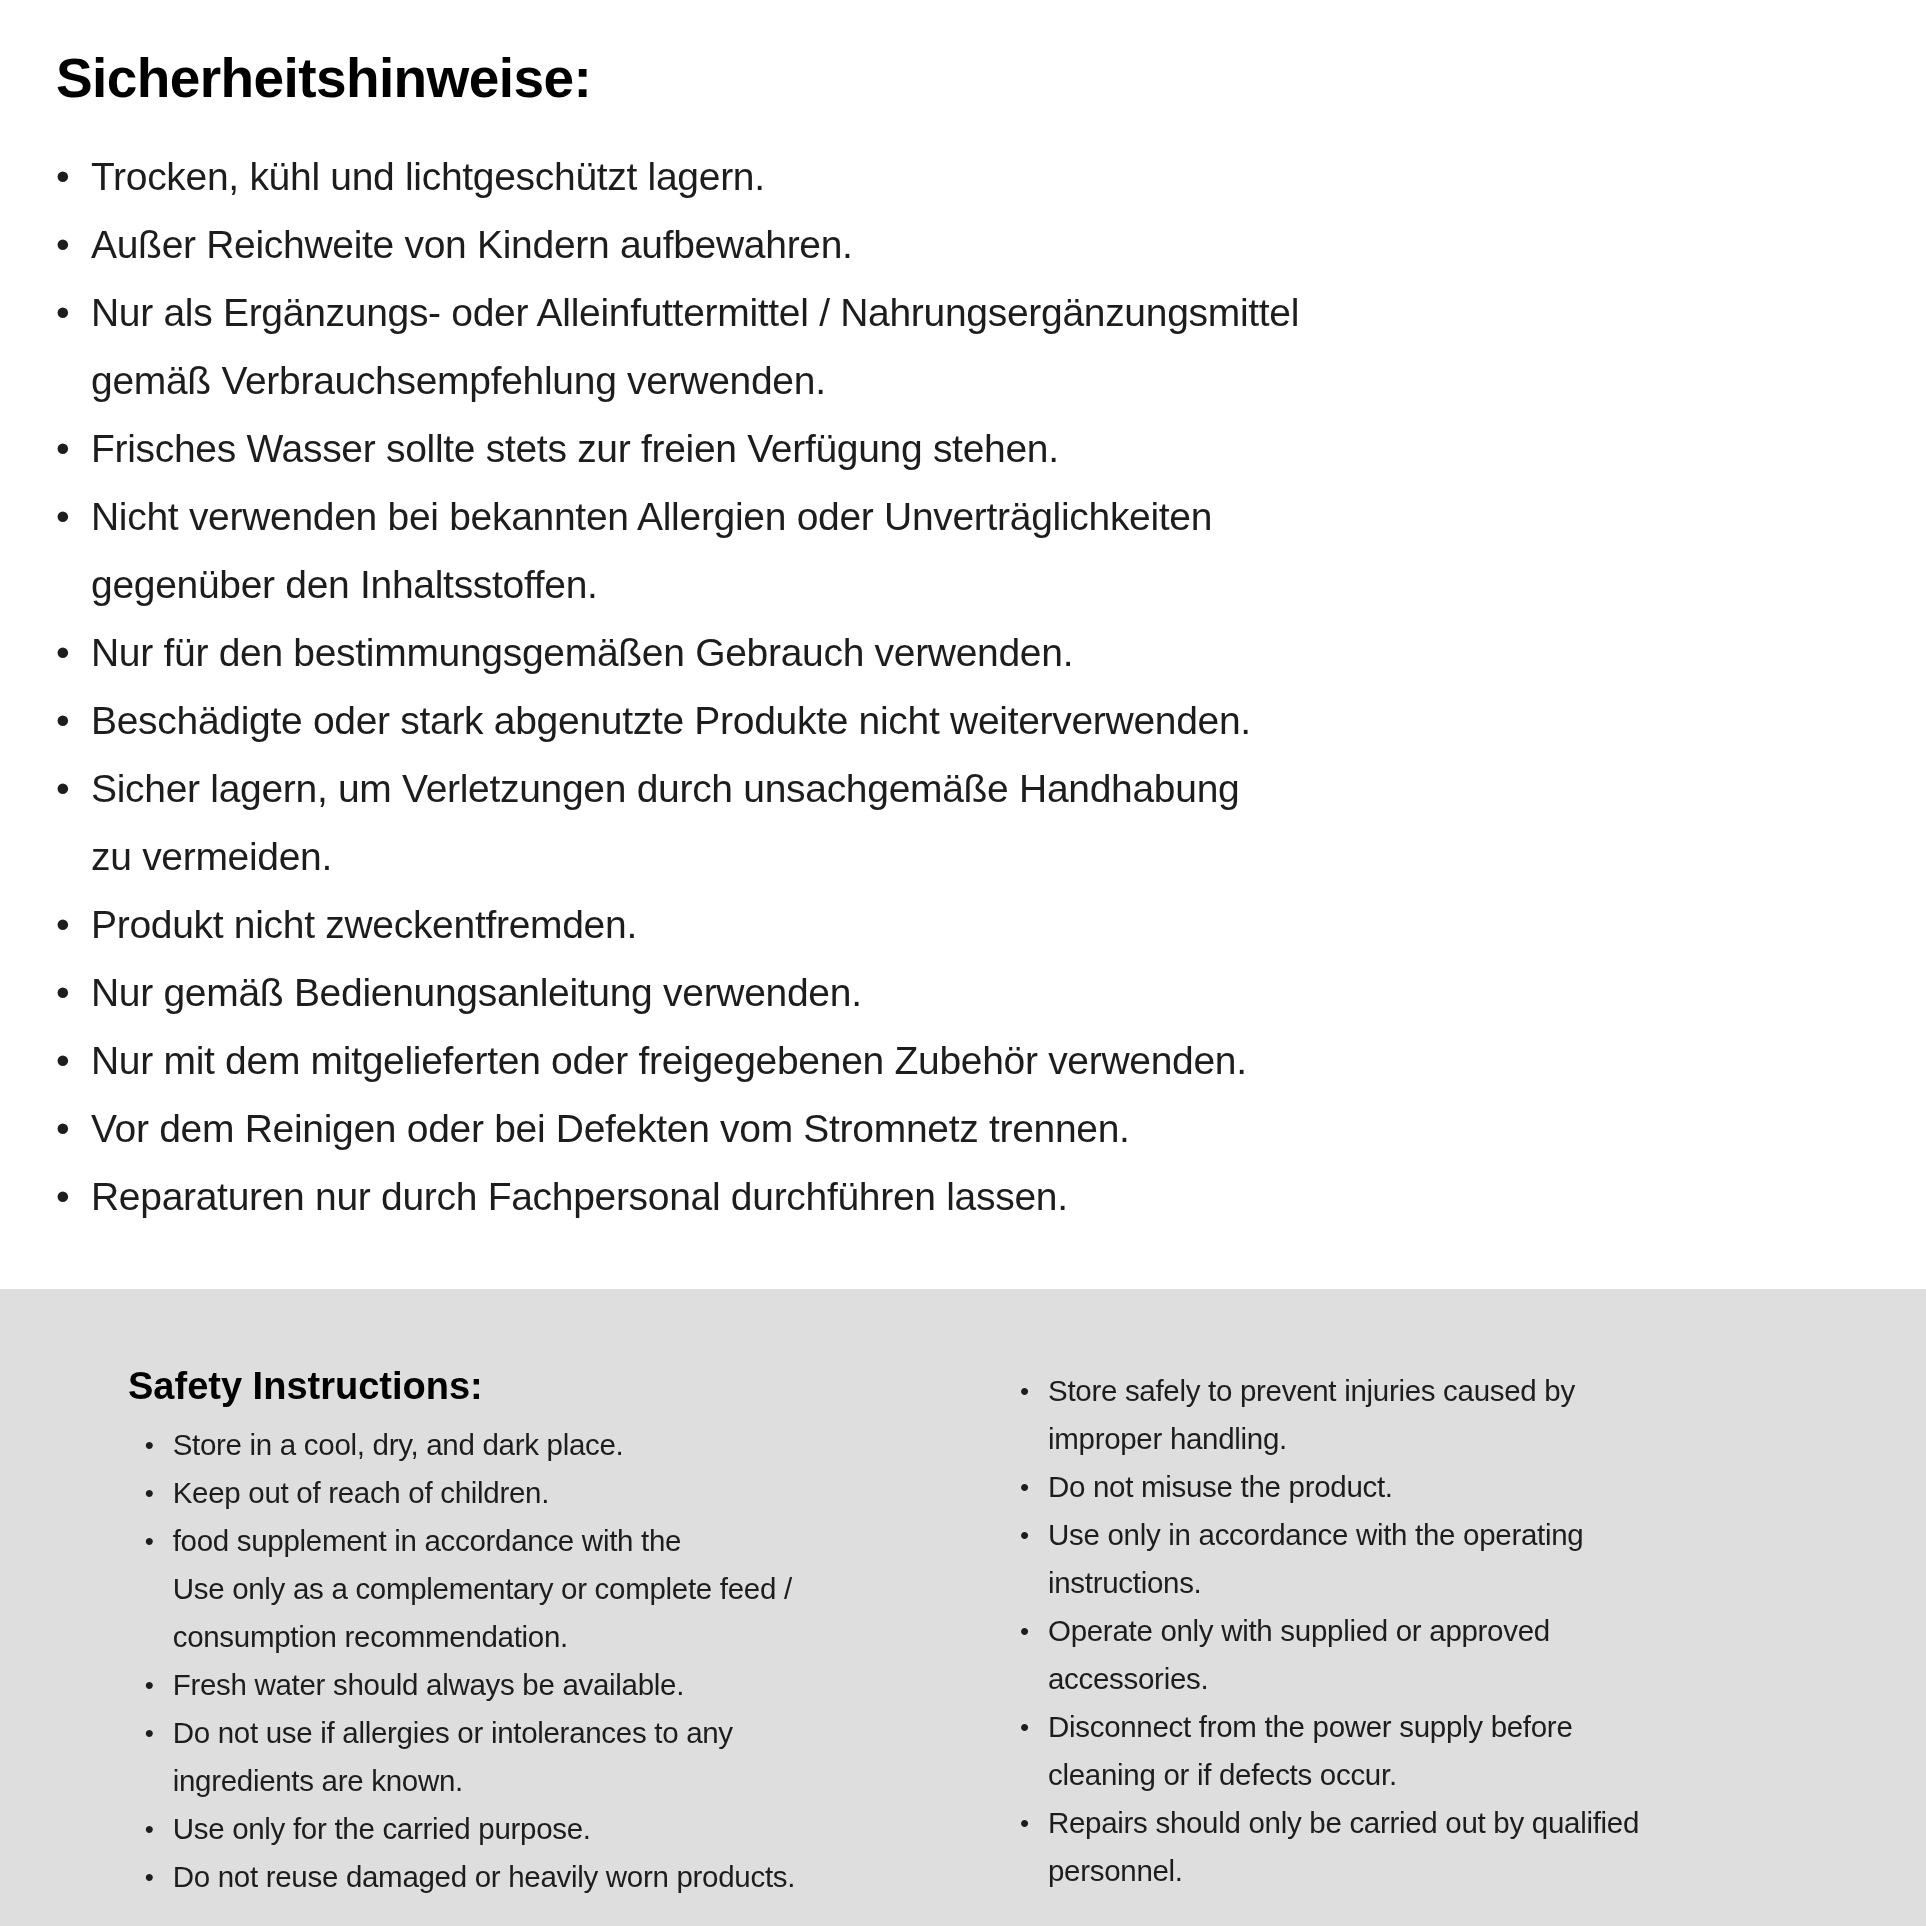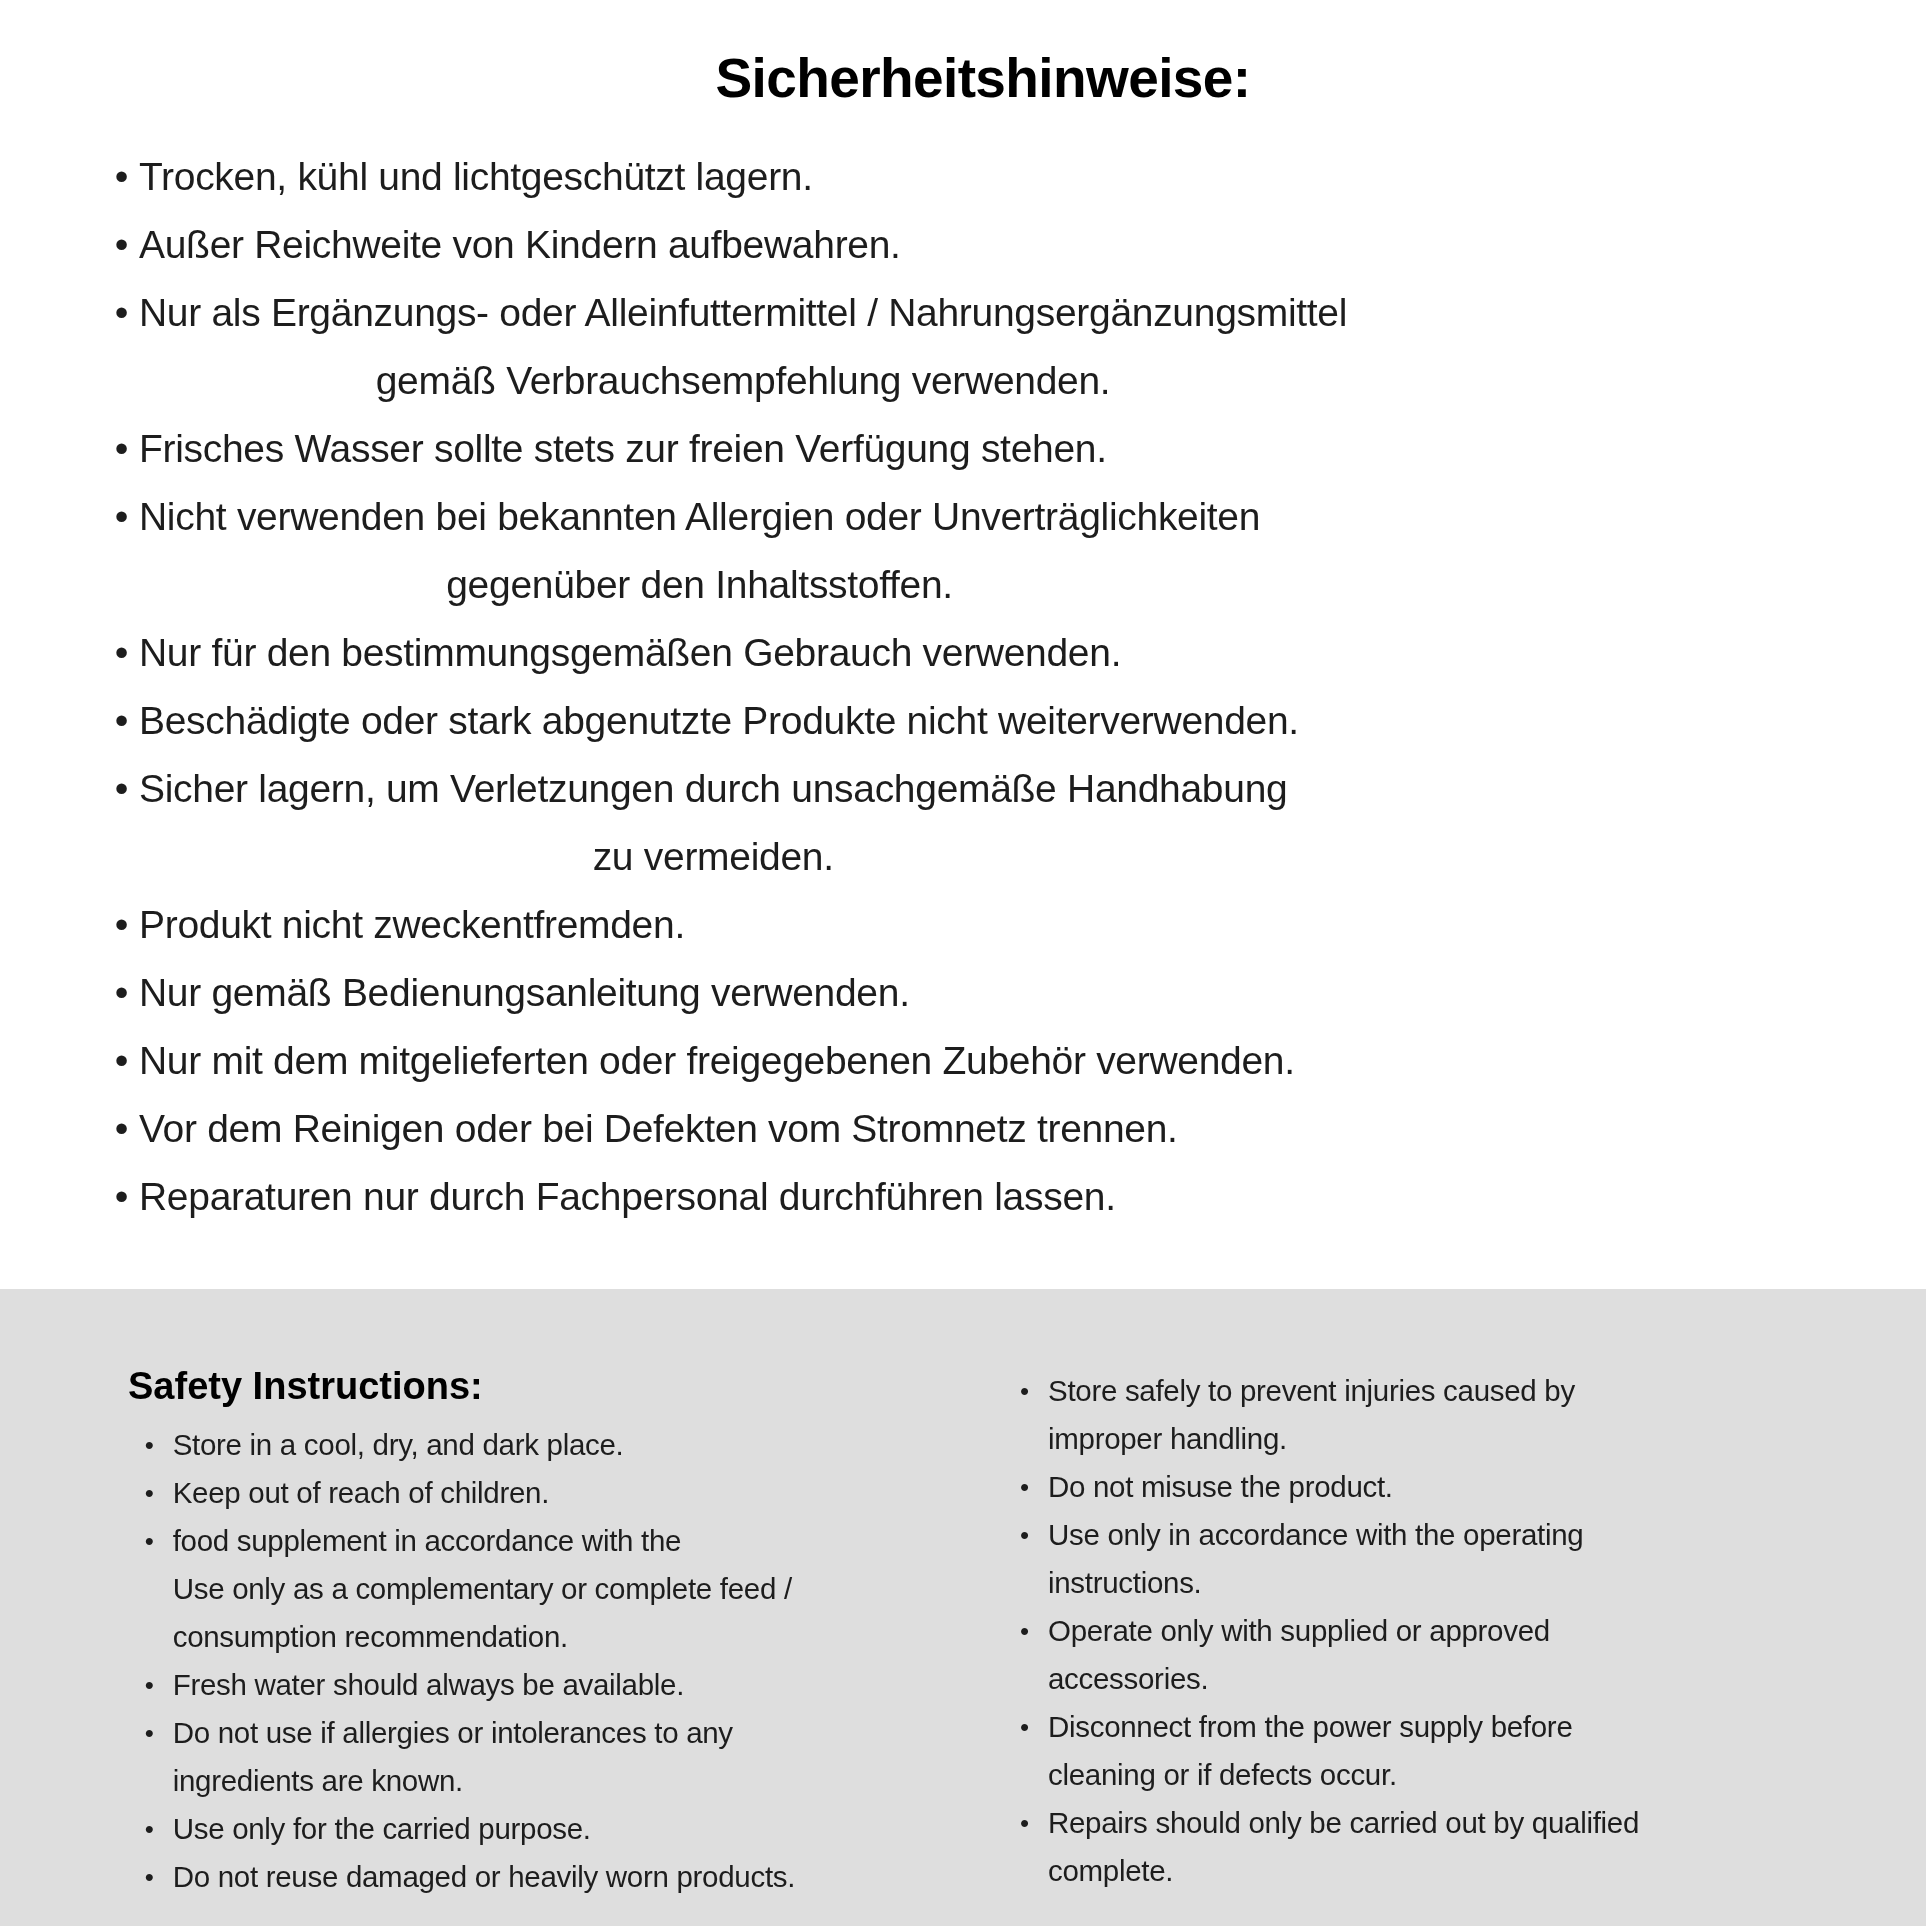--- a/index.html
+++ b/index.html
@@ -7,23 +7,22 @@
     width:1926px;height:1926px;
     background:var(--page-bg,#ffffff);
     font-family:"Liberation Sans",sans-serif;
     color:var(--text-color,#1d1d1d);
     display:flex;flex-direction:column;
     overflow:hidden;
   }
   
   .white-section{
     height:1289px;box-sizing:border-box;
-    padding:45px 64px 0 104px;
+    padding:45px 64px 0 56px;
     background:var(--page-bg,#ffffff);
-    text-align:center;
   }
   .de-title{
     margin:0 0 32px 0;
     font-size:55px;line-height:66px;font-weight:700;
     letter-spacing:-0.6px;
     color:var(--title-color,#000000);
   }
   ul.blist{list-style:none;margin:0;padding:0;}
   .blist li{display:flex;align-items:flex-start;}
   .blist .dot{flex:0 0 auto;}
@@ -222,19 +221,19 @@
           <span class="dot">•</span>
           <div class="txt">
             <div class="line">Disconnect from the power supply before</div>
             <div class="line">cleaning or if defects occur.</div>
           </div>
         </li>
         <li>
           <span class="dot">•</span>
           <div class="txt">
             <div class="line">Repairs should only be carried out by qualified</div>
-            <div class="line">complete.</div>
+            <div class="line">personnel.</div>
           </div>
         </li>
       </ul>
   </div>
 </div>
 
 
 </body></html>

